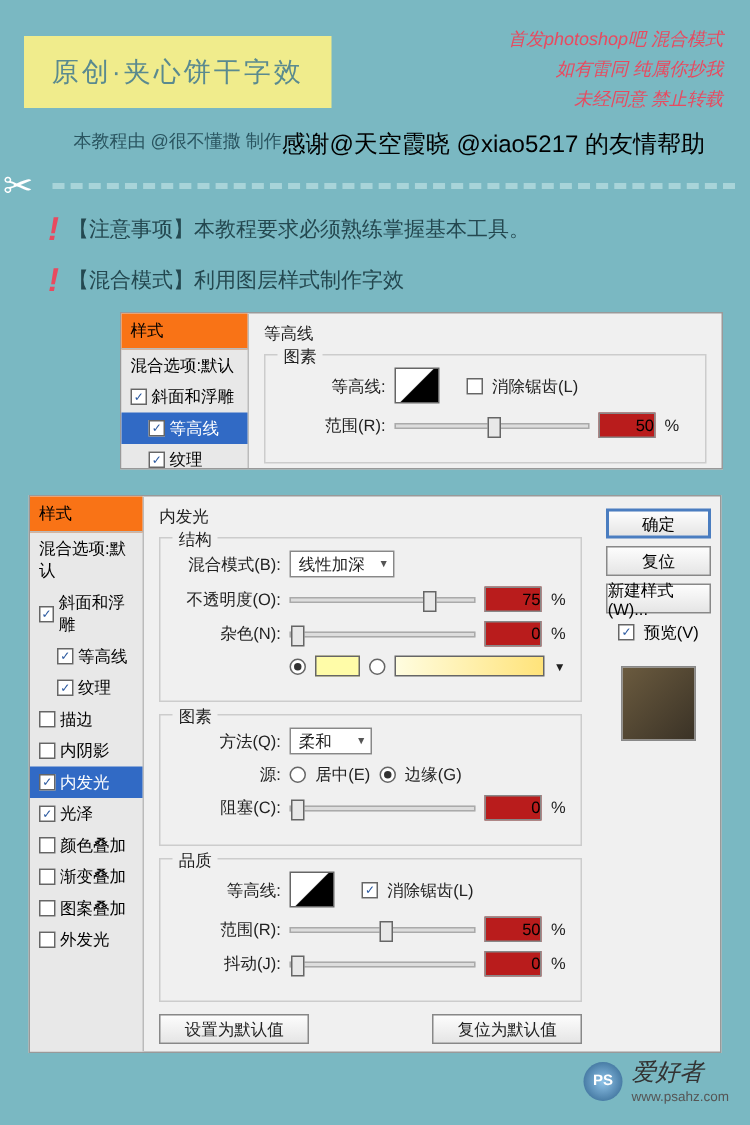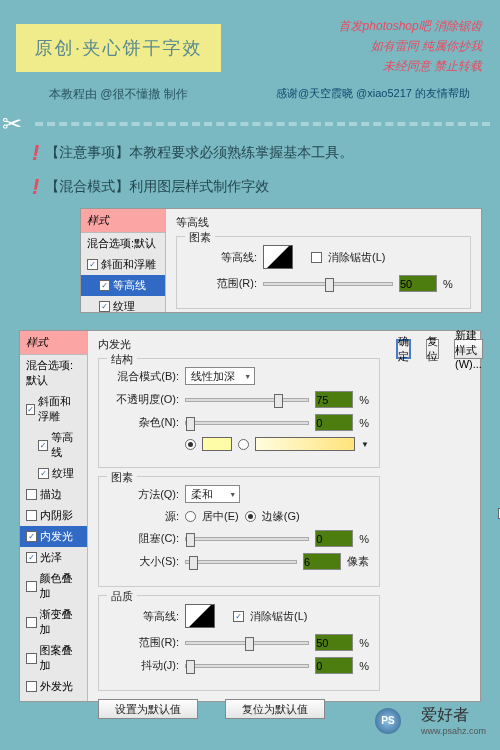--- a/index.html
+++ b/index.html
@@ -1,68 +1,68 @@
 <!DOCTYPE html>
 <html><head>
 <meta charset="utf-8">
 <style>
 * { margin: 0; padding: 0; box-sizing: border-box; font-family: "Microsoft YaHei", SimSun, sans-serif; }
 body { width: 500px; height: 750px; background: #7ab8c2; position: relative; overflow: hidden; }
 .header-box { position: absolute; left: 16px; top: 24px; width: 205px; height: 48px; background: #f0ec8c; display: flex; align-items: center; justify-content: center; font-size: 18px; color: #5a8a8f; letter-spacing: 2px; }
 .red-notices { position: absolute; right: 18px; top: 16px; text-align: right; color: #e84a5f; font-size: 12px; line-height: 20px; font-style: italic; }
 .credits { position: absolute; left: 26px; top: 86px; color: #2a5560; font-size: 12px; margin-left: 23px; }
-.thanks { position: absolute; right: 30px; top: 86px; color: #0c4a6e; font-size: 11px; }
+.thanks { position: absolute; right: 30px; top: 86px; color: #000000; font-size: 16px; }
 .scissors { position: absolute; left: 2px; top: 110px; color: #fff; font-size: 24px; transform: rotate(0deg); }
 .dashed { position: absolute; left: 35px; top: 122px; right: 10px; border-top: 4px dashed #a8d4d9; }
 .bullets { position: absolute; left: 32px; top: 140px; }
 .bullet-row { display: flex; align-items: center; margin-bottom: 8px; }
 .bullet-mark { color: #e84a5f; font-size: 22px; font-weight: bold; margin-right: 6px; font-style: italic; }
 .bullet-text { color: #244850; font-size: 14px; }
 .panel1 { position: absolute; left: 80px; top: 208px; width: 402px; height: 105px; background: #f0f0f0; border: 1px solid #999; display: flex; }
 .panel2 { position: absolute; left: 19px; top: 330px; width: 462px; height: 372px; background: #f0f0f0; border: 1px solid #999; display: flex; }
 .sidebar { width: 85px; background: #e8e8e8; border-right: 1px solid #bbb; font-size: 11px; }
-.sidebar-hd { padding: 4px 6px; border-bottom: 1px solid #bbb; background: #fca5a5; font-style: italic; }
+.sidebar-hd { padding: 4px 6px; border-bottom: 1px solid #bbb; background: #f97316; }
 .sidebar-item { padding: 3px 6px; display: flex; align-items: center; gap: 3px; }
 .sidebar-item.selected { background: #316ac5; color: #fff; }
 .sidebar-item.indented { padding-left: 18px; }
 .chk { width: 11px; height: 11px; border: 1px solid #666; background: #fff; display: inline-flex; align-items: center; justify-content: center; font-size: 8px; color: #2c5aa0; }
 .main-area { flex: 1; padding: 6px 10px; font-size: 11px; color: #222; position: relative; }
 .group-title { margin-bottom: 6px; font-size: 11px; }
 .fieldset { border: 1px solid #ccc; padding: 8px 10px 10px; margin-bottom: 8px; position: relative; }
 .fieldset-lab { position: absolute; top: -7px; left: 8px; background: #f0f0f0; padding: 0 4px; font-size: 11px; }
 .row { display: flex; align-items: center; margin-bottom: 6px; gap: 6px; }
 .row-lab { width: 70px; text-align: right; }
 .slider { flex: 1; height: 4px; background: #ddd; border: 1px solid #aaa; position: relative; max-width: 130px; }
 .slider-thumb { position: absolute; top: -5px; width: 9px; height: 14px; background: #e8e8e8; border: 1px solid #666; }
-.num-input { width: 38px; height: 17px; border: 1px solid #888; background: #4d7c0f; font-size: 11px; text-align: left; }
+.num-input { width: 38px; height: 17px; border: 1px solid #888; background: #b91c1c; font-size: 11px; text-align: right; }
 .dropdown { height: 18px; border: 1px solid #888; background: #fff; padding: 0 14px 0 5px; font-size: 11px; position: relative; display: inline-flex; align-items: center; min-width: 70px; }
 .dropdown::after { content: "▼"; font-size: 7px; position: absolute; right: 3px; color: #555; }
 .swatch { width: 30px; height: 14px; border: 1px solid #666; }
 .radio { width: 11px; height: 11px; border: 1px solid #666; border-radius: 50%; background: #fff; display: inline-flex; align-items: center; justify-content: center; }
 .radio.on::after { content: ""; width: 5px; height: 5px; background: #333; border-radius: 50%; }
 .contour-sw { width: 30px; height: 24px; background: linear-gradient(135deg,#fff 0%,#fff 49%,#000 51%,#000 100%); border: 1px solid #666; }
-.btn-col { width: 90px; padding: 8px 6px; display: flex; flex-direction: row; gap: 15px; font-size: 11px; }
+.btn-col { width: 90px; padding: 8px 6px; display: flex; flex-direction: column; gap: 5px; font-size: 11px; }
 .ps-btn { height: 20px; border: 1px solid #888; background: linear-gradient(#fdfdfd,#e5e5e5); display: flex; align-items: center; justify-content: center; cursor: pointer; }
 .ps-btn.primary { border: 2px solid #4a7dc0; }
 .preview-sw { width: 50px; height: 50px; background: linear-gradient(135deg,#6b5b3f,#3a3226); border: 1px solid #888; margin-top: 4px; align-self: center; }
-.bottom-btns { display: flex; gap: 27px; justify-content: flex-start; margin-top: 6px; }
-.watermark { position: absolute; right: 14px; bottom: 14px; display: flex; align-items: center; gap: 20px; }
+.bottom-btns { display: flex; gap: 12px; justify-content: space-between; margin-top: 6px; }
+.watermark { position: absolute; right: 14px; bottom: 14px; display: flex; align-items: center; gap: 6px; }
 .wm-logo { width: 26px; height: 26px; border-radius: 50%; background: radial-gradient(circle,#8fc3e8,#2b5f8a); display: flex; align-items: center; justify-content: center; color: #fff; font-size: 10px; font-weight: bold; }
-.wm-text { font-size: 16px; color: #333; }
+.wm-text { font-size: 16px; color: #333; font-style: italic; }
 .wm-sub { font-size: 9px; color: #555; }
 </style>
 </head>
 <body>
 
 <div class="header-box">
   <span>原创·夹心饼干字效</span>
 </div>
 
 <div class="red-notices">
-  <div>首发photoshop吧 消除锯齿</div>
+  <div>首发photoshop吧 混合模式</div>
   <div>如有雷同 纯属你抄我</div>
   <div>未经同意 禁止转载</div>
 </div>
 
 <div class="credits">本教程由 @很不懂撒 制作</div>
 <div class="thanks">感谢@天空霞晓 @xiao5217 的友情帮助</div>
 
 <div class="scissors">✂</div>
 <div class="dashed"></div>
 
@@ -222,28 +222,20 @@
         <span class="radio on"></span>
         <span>边缘(G)</span>
       </div>
       <div class="row">
         <span class="row-lab">阻塞(C):</span>
         <div class="slider">
             <div class="slider-thumb" style="left:0%"></div>
           </div>
         <input class="num-input" value="0" style="">
         <span>%</span>
-      </div>
-      <div class="row">
-        <span class="row-lab">大小(S):</span>
-        <div class="slider">
-            <div class="slider-thumb" style="left:3%"></div>
-          </div>
-        <input class="num-input" value="6" style="">
-        <span>像素</span>
       </div>
     </div>
 
     <div class="fieldset">
       <div class="fieldset-lab">品质</div>
       <div class="row">
         <span class="row-lab">等高线:</span>
         <div class="contour-sw"></div>
         <span style="margin-left:12px" class="chk">✓</span>
         <span>消除锯齿(L)</span>

